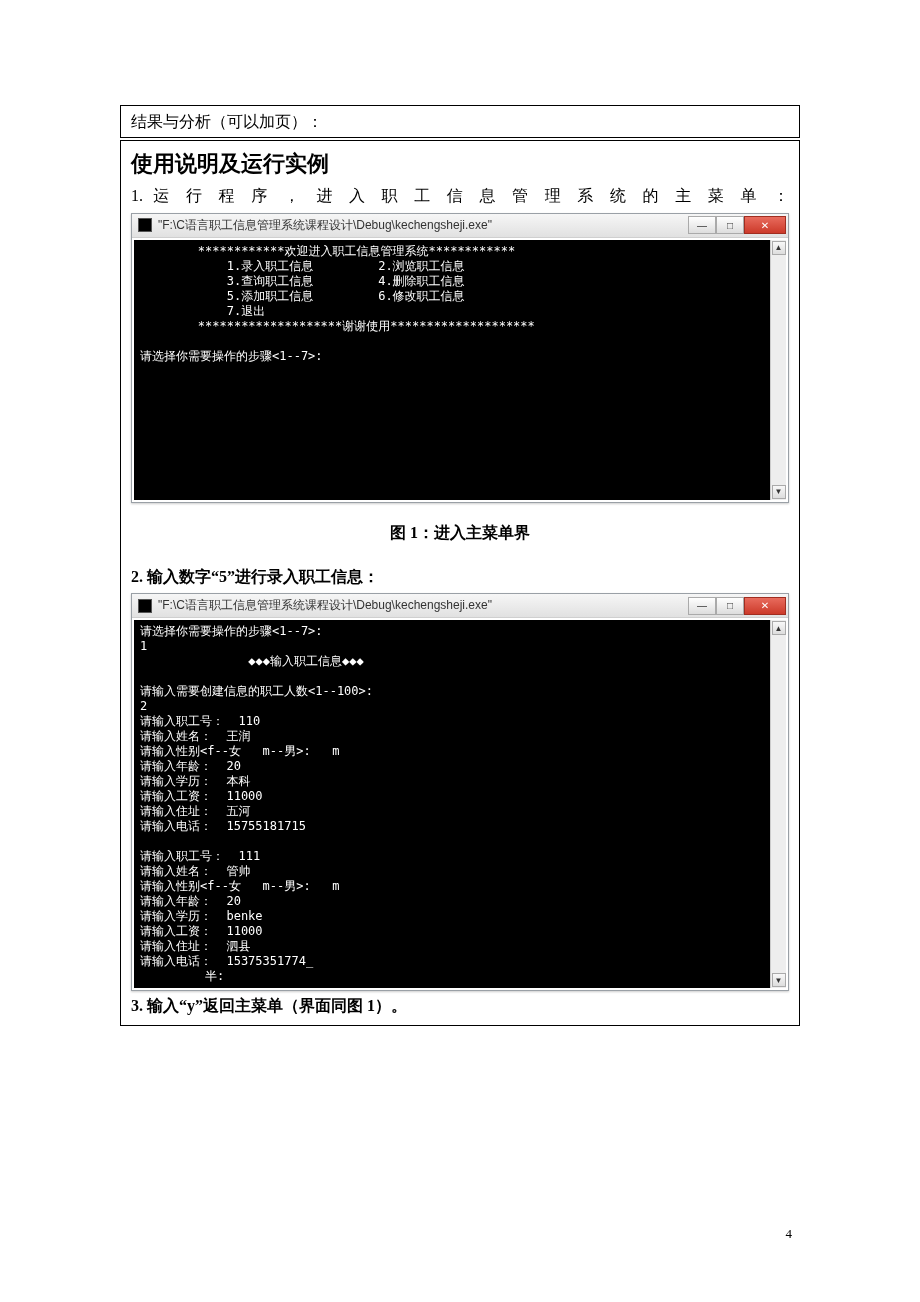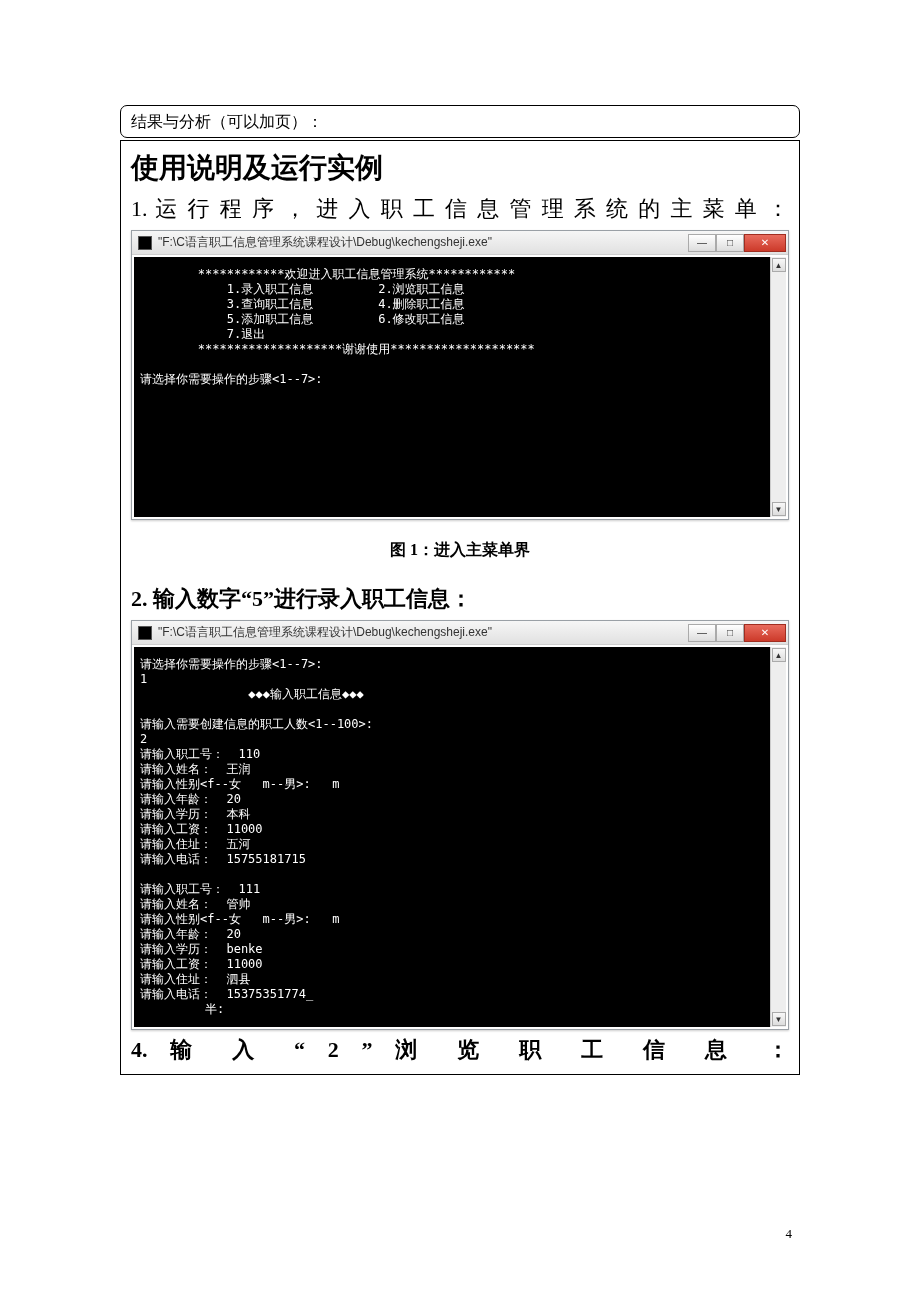--- a/index.html
+++ b/index.html
@@ -12,34 +12,34 @@
     position: relative;
     color: #000;
   }
   .page {
     padding: 105px 120px 40px 120px;
   }
   .bordered-cell {
     border: 1px solid #000;
     padding: 6px 10px 4px 10px;
   }
-  .header-row { margin-bottom: 2px; border-radius: 7px; }
+  .header-row { margin-bottom: 2px; }
   .indent-text {
     text-indent: 2em;
     margin: 4px 0 2px 0;
     line-height: 1.5;
   }
   .section-title {
     font-family: Liberation Sans, sans-serif;
     font-weight: bold;
-    font-size: 28px;
+    font-size: 22px;
     margin: 2px 0 4px 0;
   }
   .body-line {
-    font-size: 22px;
+    font-size: 16px;
     line-height: 1.6;
     margin: 0 0 2px 0;
   }
   .spaced {
     text-align: justify;
     text-align-last: justify;
   }
   .caption {
     text-align: center;
     font-weight: bold;
@@ -90,21 +90,21 @@
     background: #fff;
     padding: 2px;
   }
   .console {
     flex: 1;
     background: #000;
     color: #fff;
     font-family: "NSimSun","SimSun",monospace;
     font-size: 12px;
     line-height: 1.25;
-    padding: 10px 6px;
+    padding: 4px 6px;
     white-space: pre;
     min-height: 260px;
     overflow: hidden;
   }
   .console.tall { min-height: 356px; }
   .vscroll {
     width: 16px;
     background: #eee;
     border-left: 1px solid #ccc;
     display: flex; flex-direction: column;
@@ -211,19 +211,19 @@
 请输入电话：  15375351774_
          半:</div>
         <div class="vscroll">
           <div class="scroll-btn">▲</div>
           <div class="scroll-btn">▼</div>
         </div>
       </div>
     </div>
 
 
-    <p class="body-line step-bold spaced">4.    输   入   “   2   ”   浏   览   职   工   信   息   ：</p>
+    <p class="body-line step-bold">3. 输入“y”返回主菜单（界面同图 1）。</p>
 
   </div>
 
 </div>
 
 <div class="page-number">4</div>
 
 </body></html>

